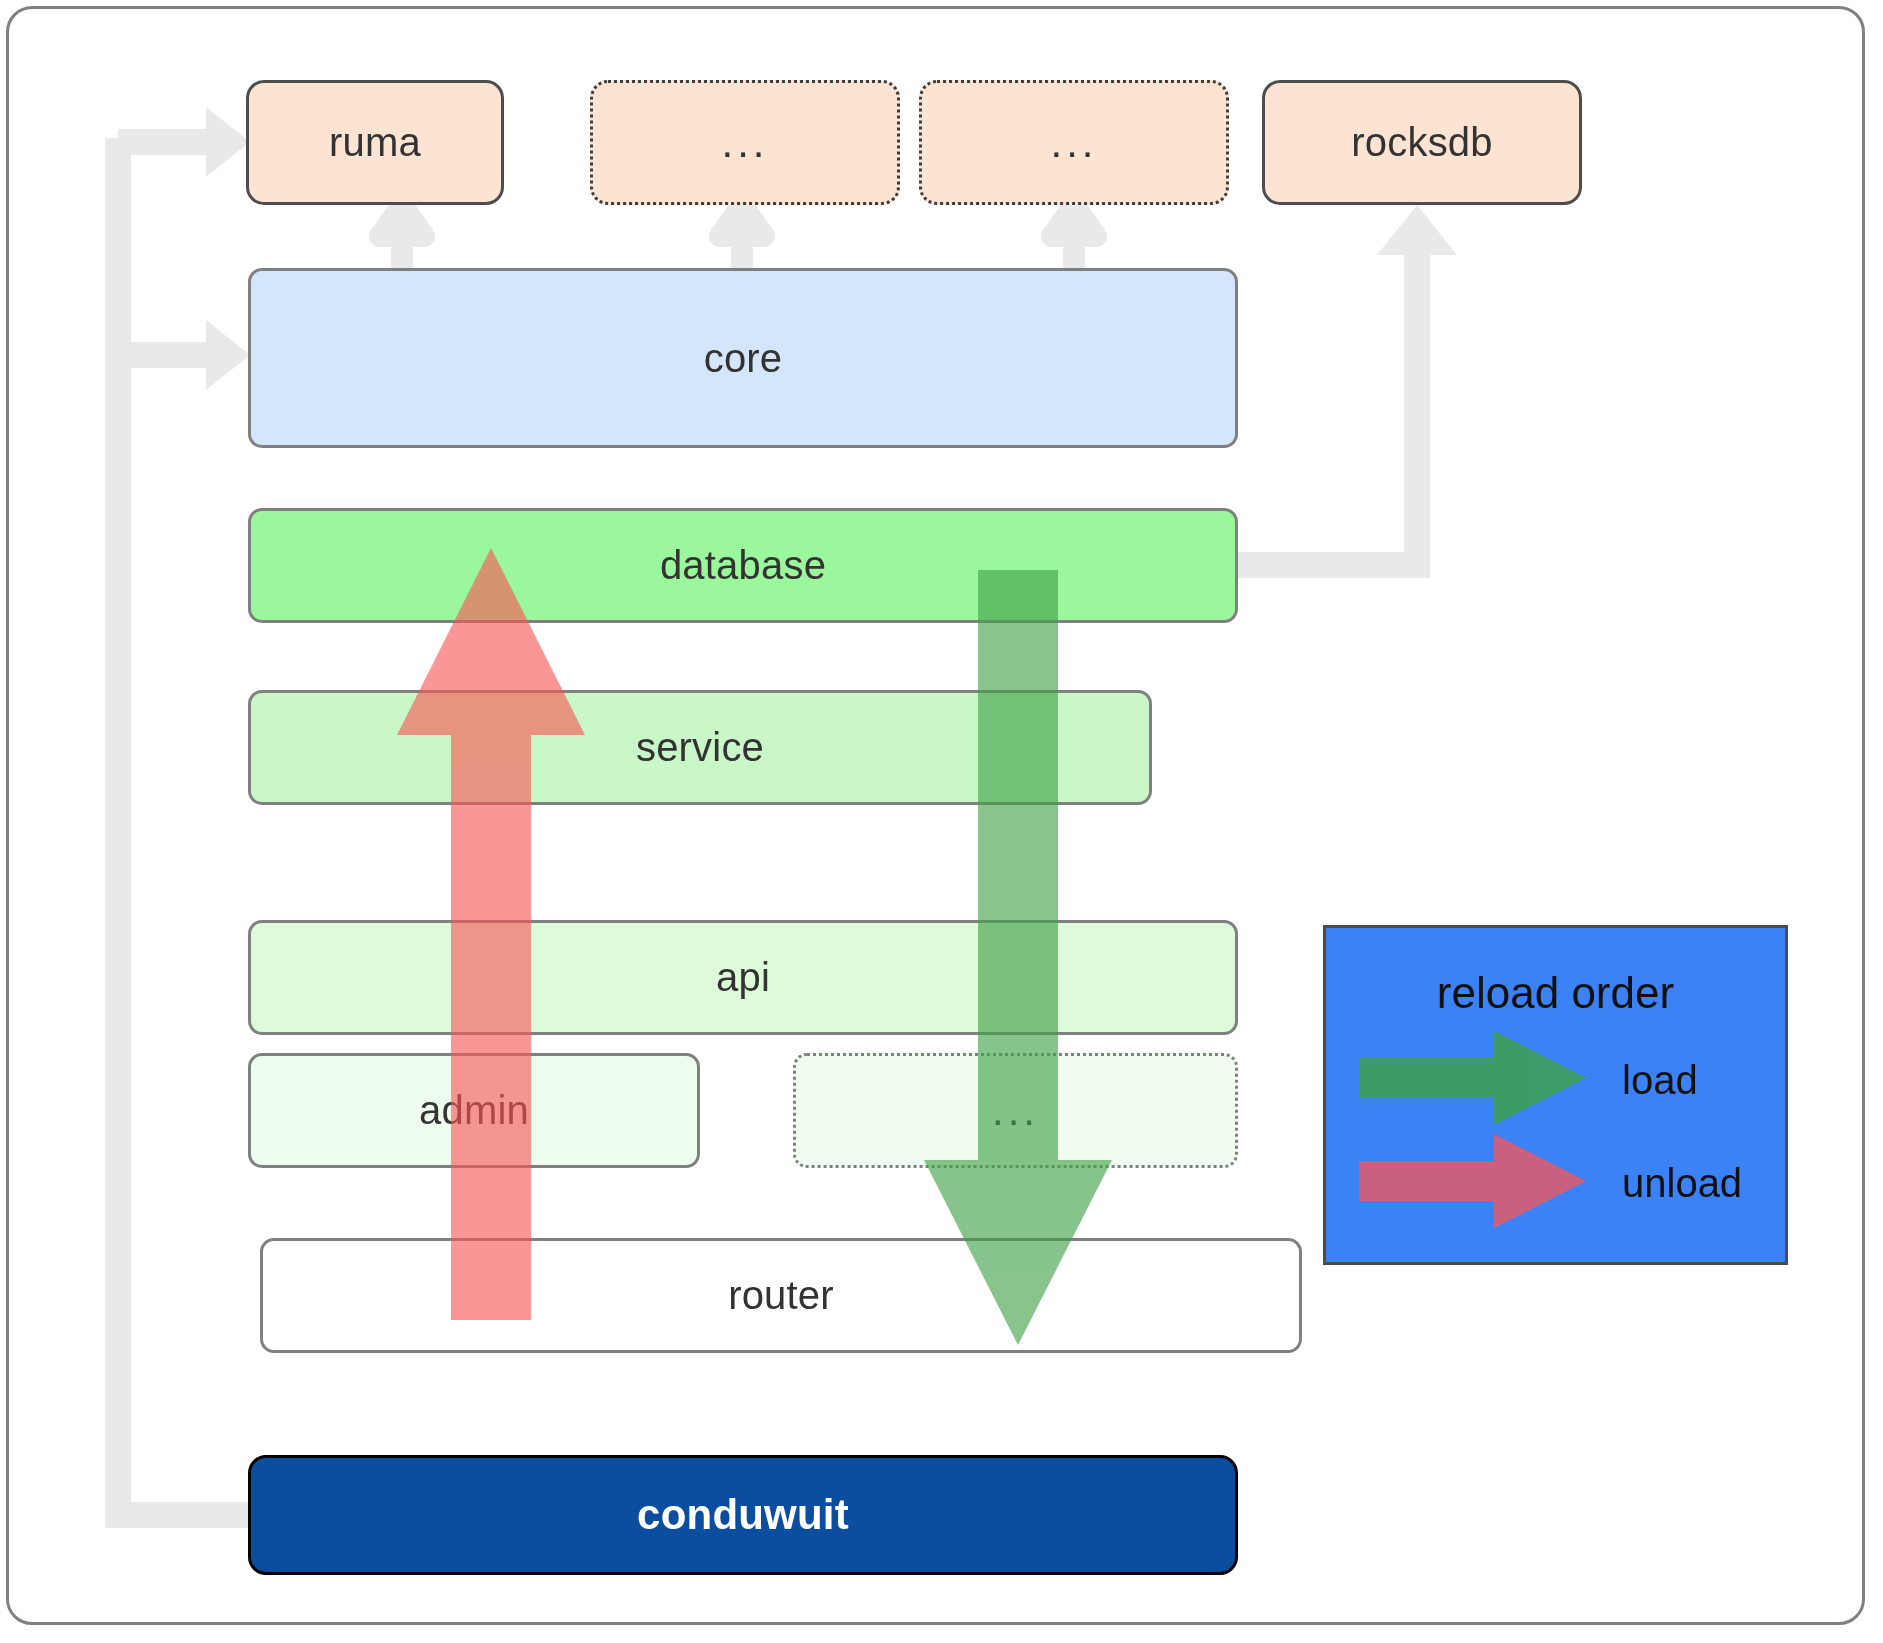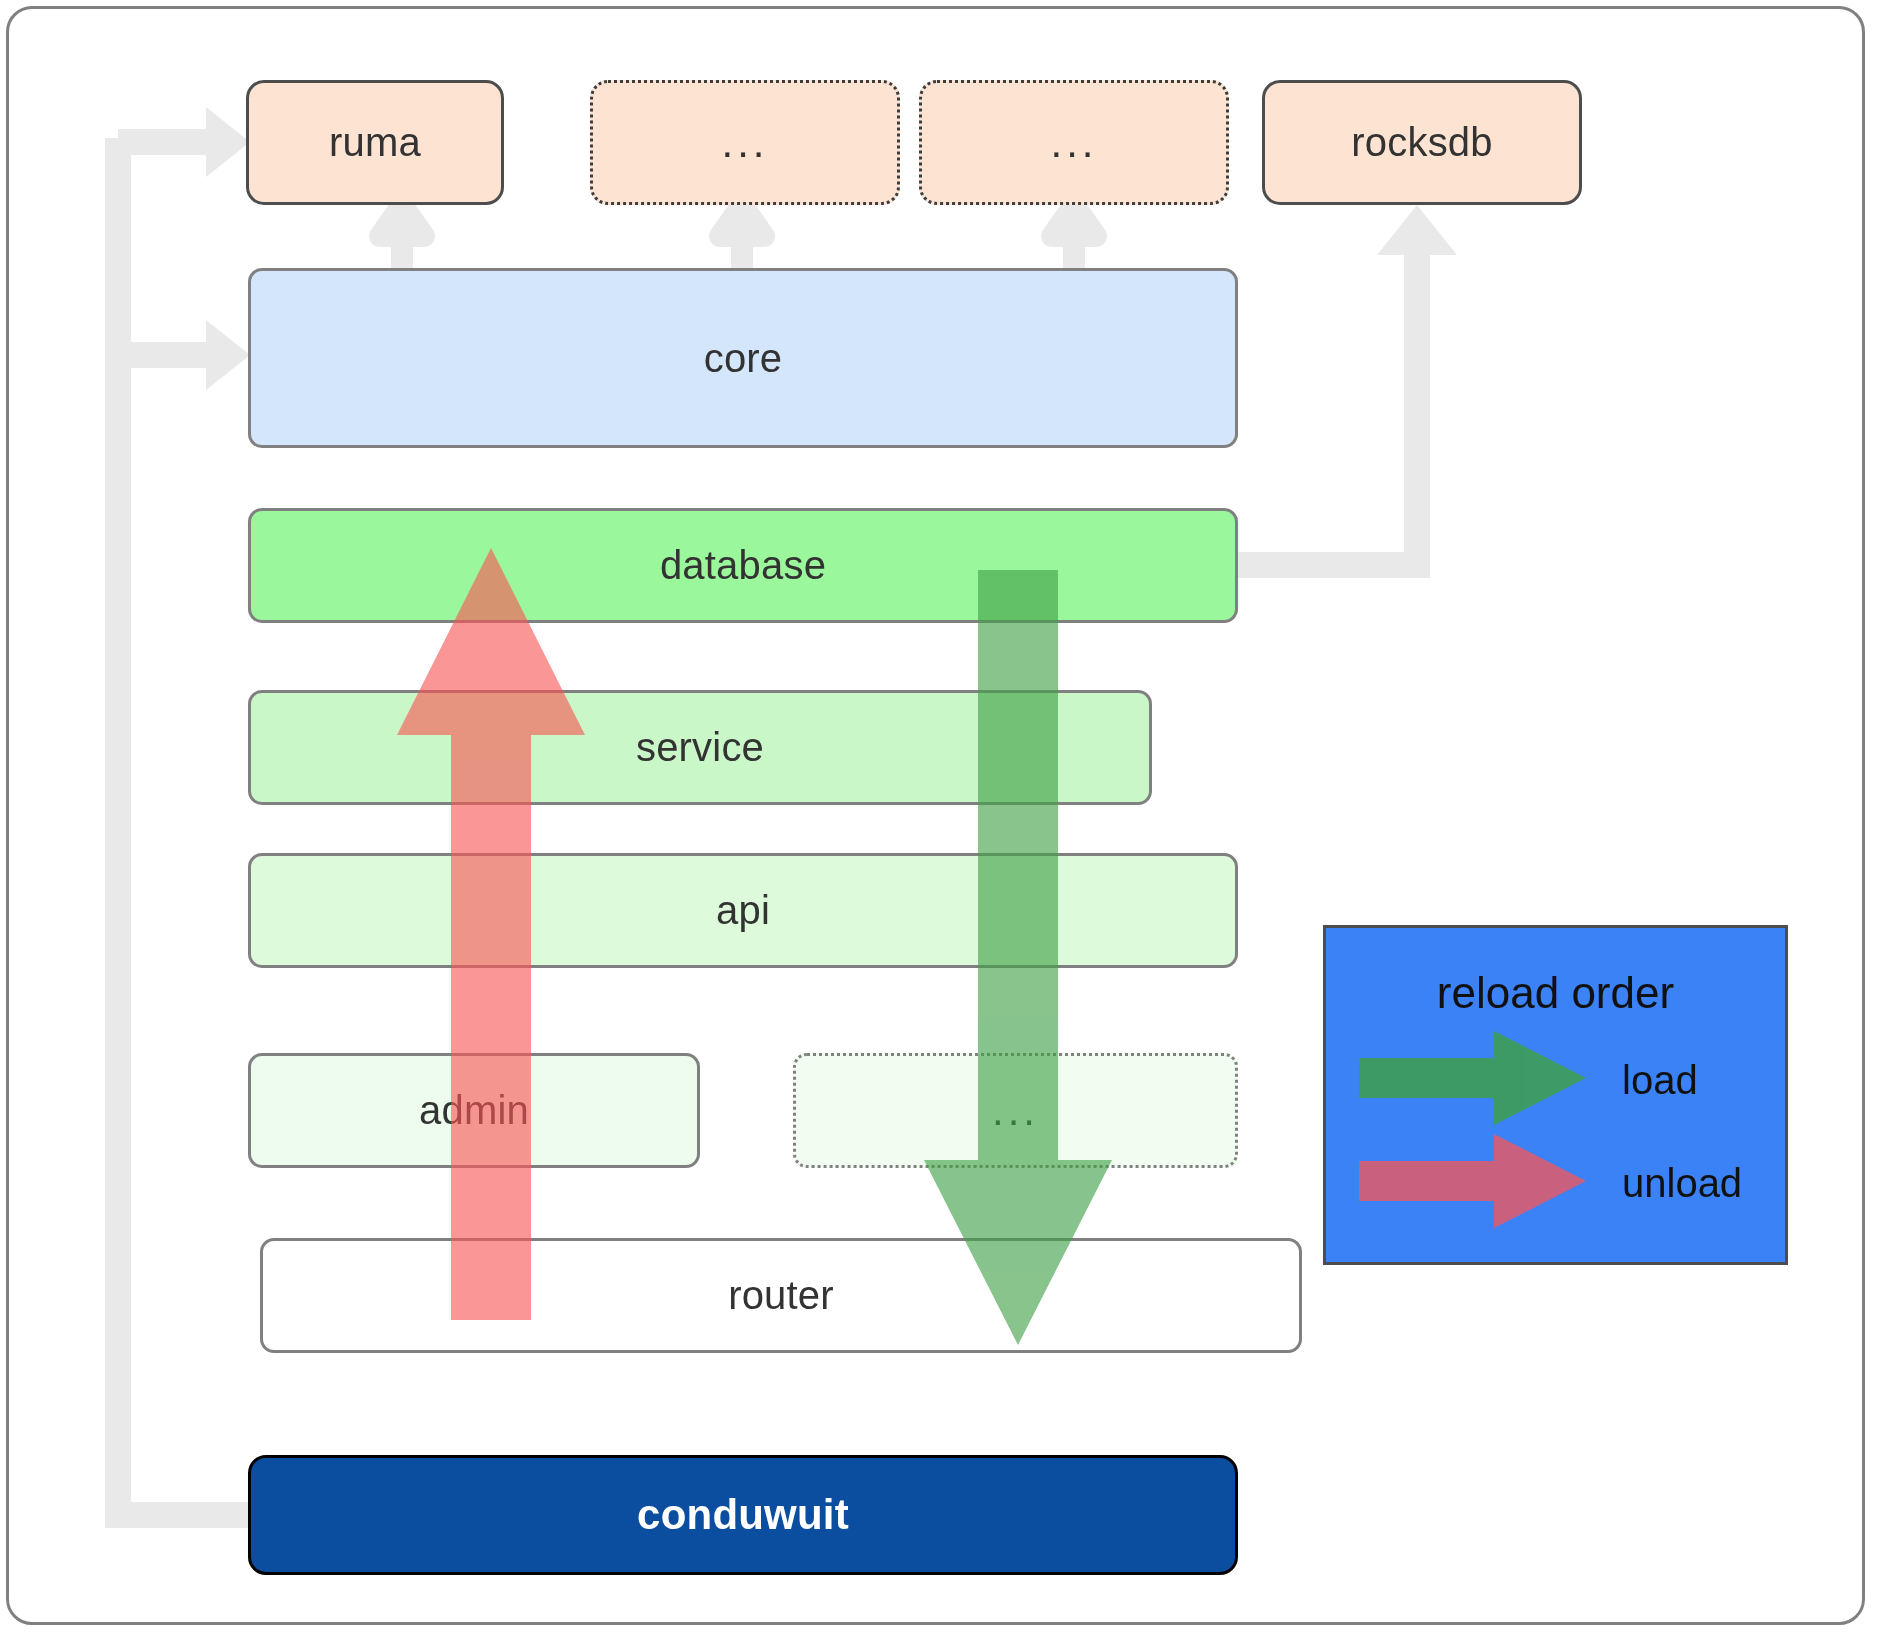--- a/index.html
+++ b/index.html
@@ -137,21 +137,21 @@
   </div>
 
   <div class="node database" style="left:248px;top:508px;width:990px;height:115px;">
     <span>database</span>
   </div>
 
   <div class="node service" style="left:248px;top:690px;width:904px;height:115px;">
     <span>service</span>
   </div>
 
-  <div class="node api" style="left:248px;top:853px;width:990px;height:115px;">
+  <div class="node api" style="left:248px;top:920px;width:990px;height:115px;">
     <span>api</span>
   </div>
 
   <div class="node admin" style="left:248px;top:1053px;width:452px;height:115px;">
     <span>admin</span>
   </div>
 
   <div class="node optbox dots" style="left:793px;top:1053px;width:445px;height:115px;">
     <span>...</span>
   </div>

